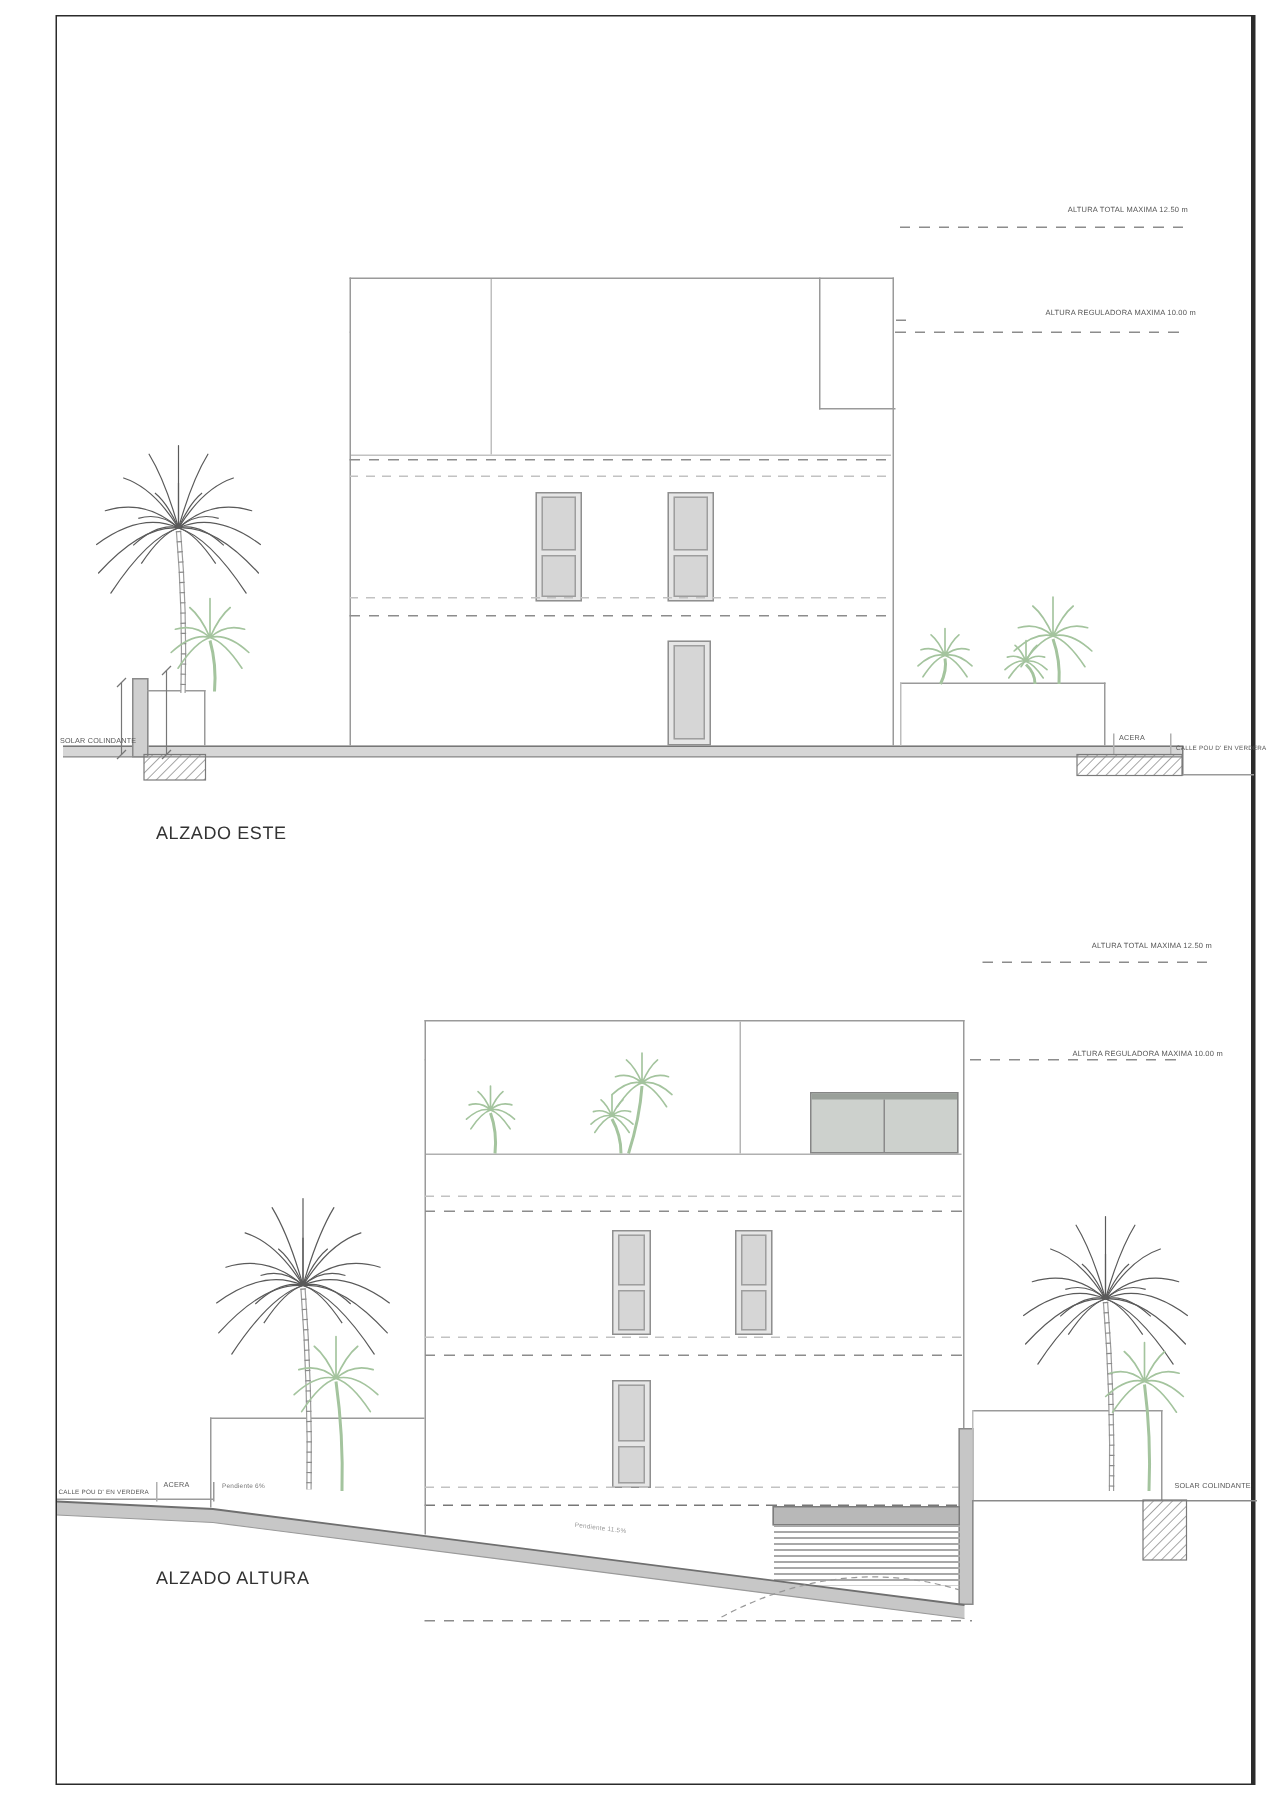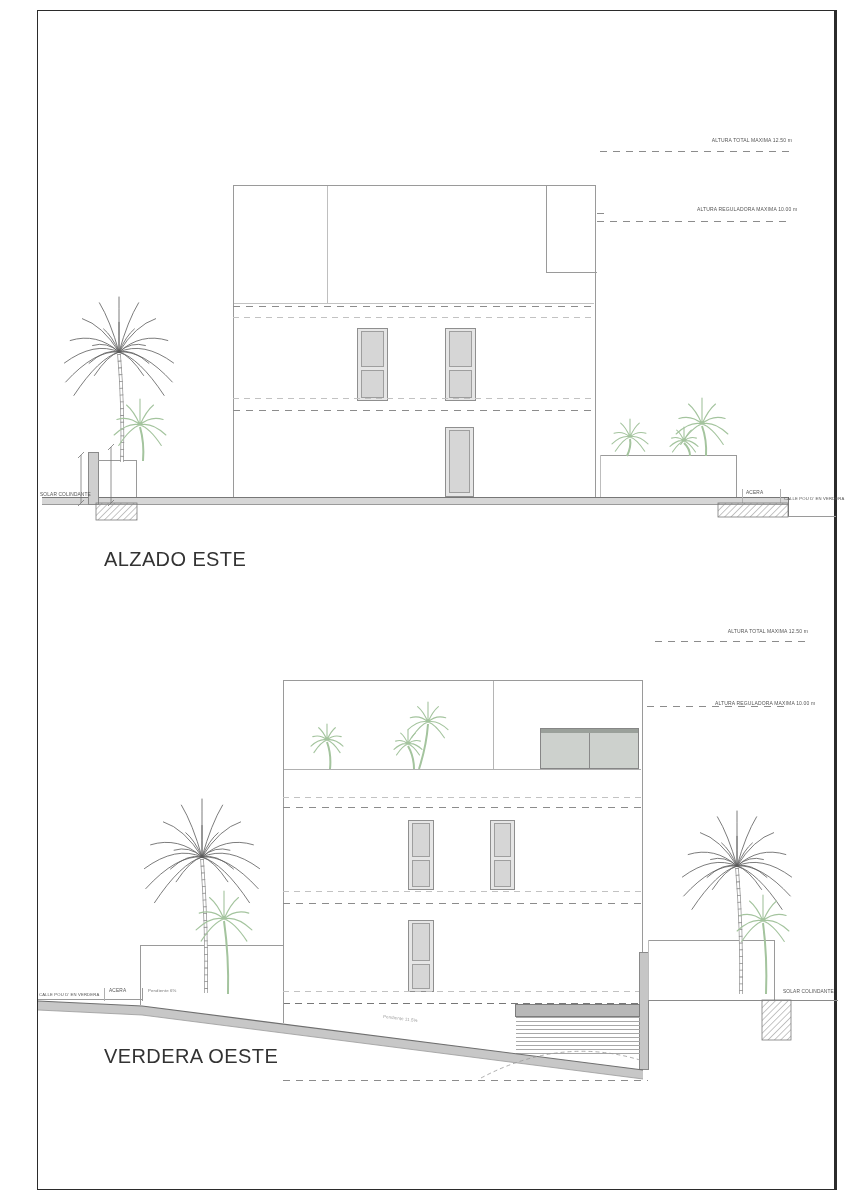--- a/index.html
+++ b/index.html
@@ -6,21 +6,21 @@
   #sheet{position:relative;width:847px;height:1200px;background:#ffffff;overflow:hidden;
          font-family:"Liberation Sans", sans-serif;}
   .abs{position:absolute;}
   .line{position:absolute;background:#9a9a9a;}
   .dash{position:absolute;height:1px;background:repeating-linear-gradient(90deg,#8c8c8c 0 7px,transparent 7px 13px);}
   .dashL{position:absolute;height:1px;background:repeating-linear-gradient(90deg,#c2c2c2 0 6px,transparent 6px 11px);}
   .dashD{position:absolute;height:1px;background:repeating-linear-gradient(90deg,#777 0 7px,transparent 7px 12px);}
   .t{position:absolute;font-size:5px;letter-spacing:.15px;color:#555;white-space:nowrap;line-height:1.2;}
   .t.right{text-align:right;}
   .t.small{font-size:4.3px;color:#777;}
-  .title{position:absolute;font-size:20px;letter-spacing:.4px;color:#333;white-space:nowrap;}
+  .title{position:absolute;font-size:12px;letter-spacing:.4px;color:#333;white-space:nowrap;}
   .rect{position:absolute;border:1px solid #9a9a9a;background:#fff;}
   .door{position:absolute;border:1px solid #8f8f8f;background:#e6e6e6;}
   .pane{position:absolute;left:3px;right:3px;border:1px solid #9e9e9e;background:#d6d6d6;}
   .groundband{position:absolute;background:#d6d6d6;border-top:1px solid #777;border-bottom:1px solid #9a9a9a;}
   .slats{position:absolute;background:repeating-linear-gradient(180deg,#a8a8a8 0,#a8a8a8 1px,transparent 1px,transparent 4px);}
   svg#overlay{position:absolute;left:0;top:0;pointer-events:none;}
 </style>
 </head>
 <body>
 
@@ -132,21 +132,21 @@
   <div class="line" style="left:104px;top:988px;width:1px;height:13px;background:#b0b0b0;"></div>
   <div class="line" style="left:142px;top:988px;width:1px;height:13px;"></div>
   <div class="dash" style="left:283px;top:1080px;width:365px;"></div>
 
   <div class="t" style="left:39px;top:992px;font-size:4.2px;">CALLE POU D' EN VERDERA</div>
   <div class="t" style="left:109px;top:988px;font-size:4.8px;">ACERA</div>
   <div class="t small" style="left:148px;top:988px;">Pendiente 6%</div>
   <div class="t small" style="left:383px;top:1016px;transform:rotate(7deg);color:#9a9a9a;">Pendiente 11.5%</div>
   <div class="t" style="left:783px;top:989px;font-size:4.8px;">SOLAR COLINDANTE</div>
 
-  <div class="title" style="left:104px;top:1045px;">VERDERA OESTE</div>
+  <div class="title" style="left:104px;top:1045px;">ALZADO ALTURA</div>
 
   <svg id="overlay" width="847" height="1200" viewBox="0 0 847 1200">
     <defs>
       <pattern id="hatch" width="4.5" height="4.5" patternUnits="userSpaceOnUse" patternTransform="rotate(45)">
         <line x1="0" y1="0" x2="0" y2="4.5" stroke="#8a8a8a" stroke-width="1"></line>
       </pattern>
     </defs>
 
     <rect x="96" y="503" width="41" height="17" fill="url(#hatch)" stroke="#7a7a7a" stroke-width="0.8"></rect>
     <rect x="718" y="503" width="70" height="14" fill="url(#hatch)" stroke="#7a7a7a" stroke-width="0.8"></rect>

